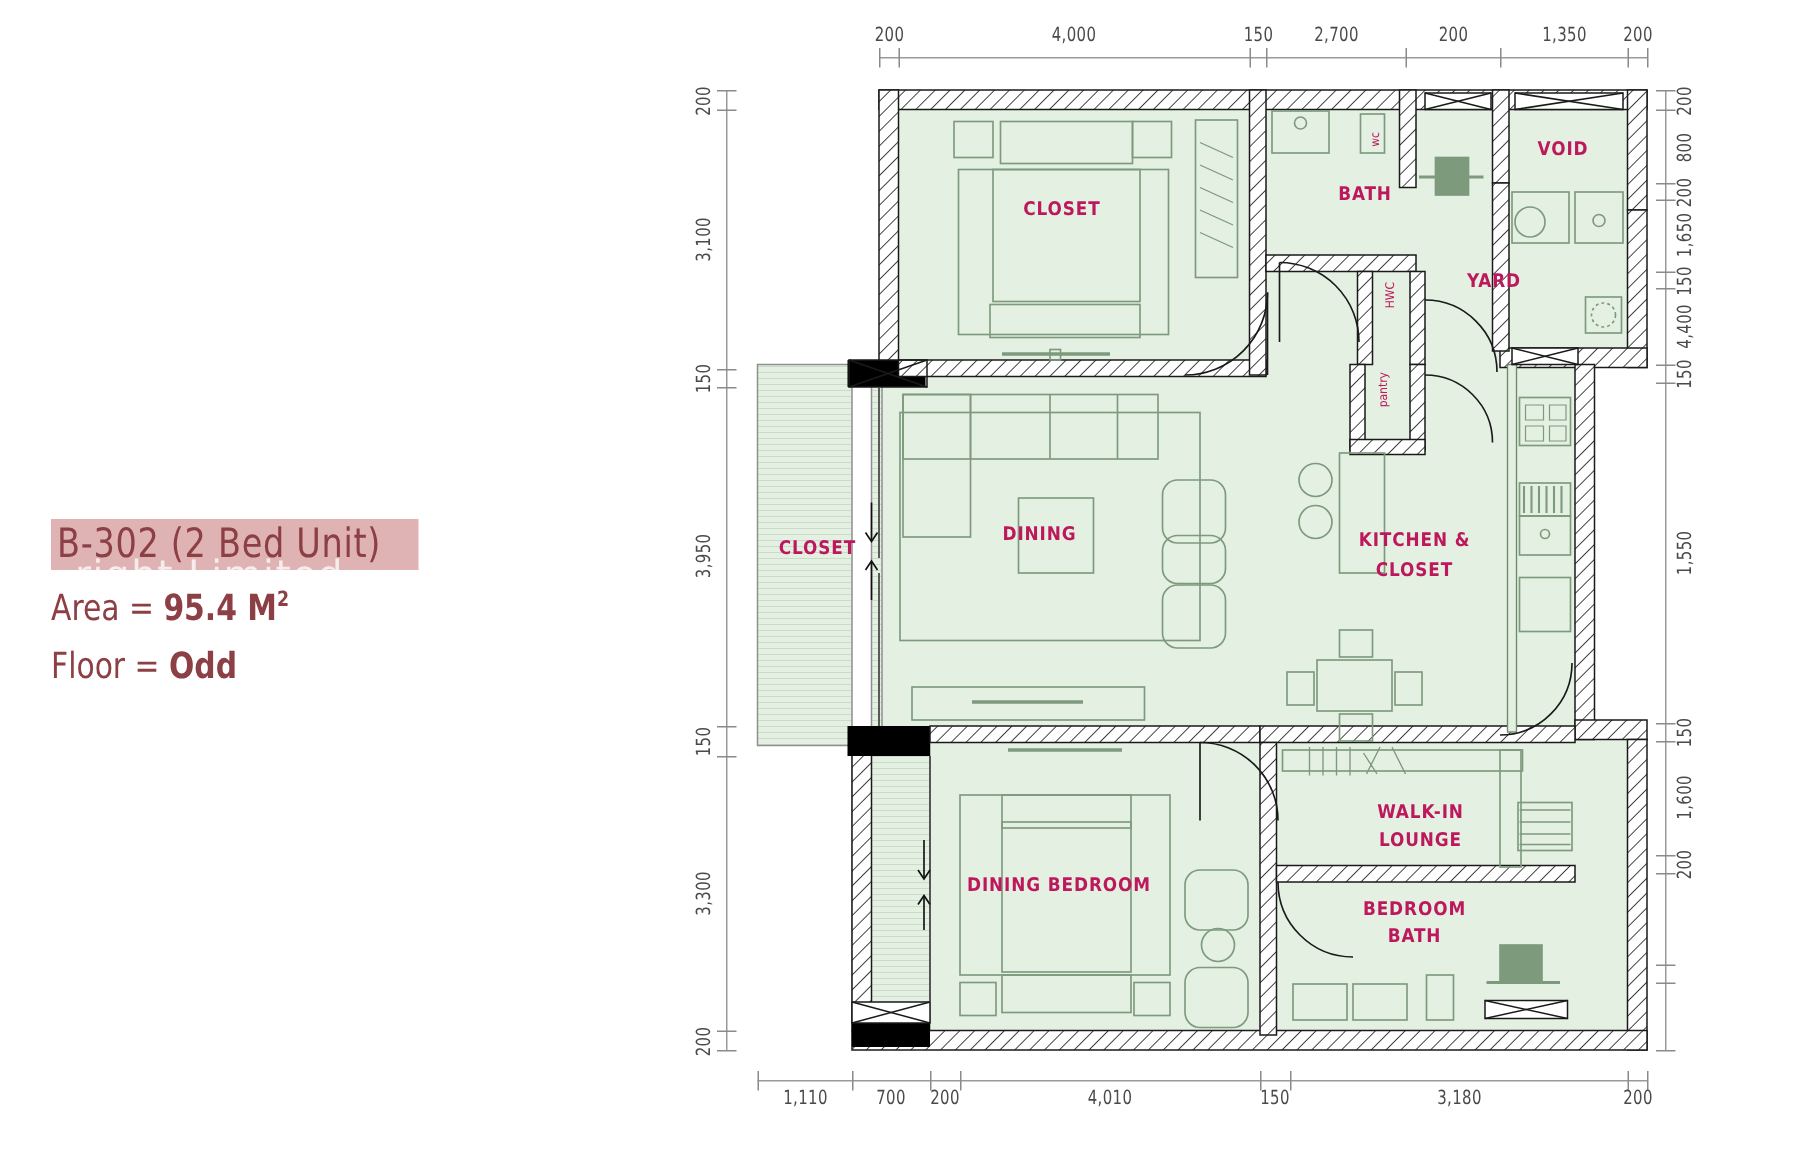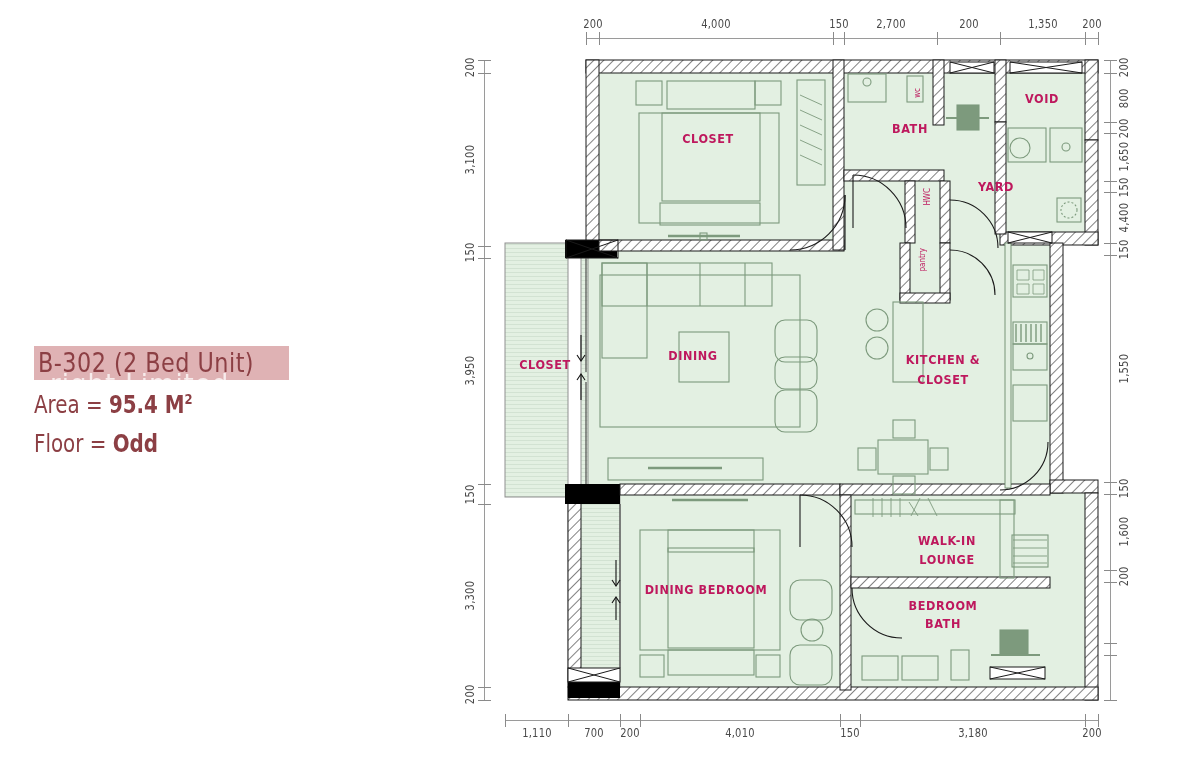--- a/index.html
+++ b/index.html
@@ -5,21 +5,21 @@
   html,body{margin:0;padding:0;background:#ffffff;}
   body{
     width:1200px;height:781px;overflow:hidden;position:relative;
     font-family:"DejaVu Sans Condensed","Liberation Sans",sans-serif;
   }
   .stage{position:absolute;left:0;top:0;width:1200px;height:781px;}
 
   
   #title-block{position:absolute;left:34px;top:346px;width:250px;}
   #unit-title-wrap{position:relative;display:inline-block;background:#dfb2b4;
-      padding:1px 16px 2px 4px;}
+      padding:1px 6px 2px 4px;}
   #unit-title{font-size:27px;letter-spacing:.5px;color:#8c3f44;
       font-family:"DejaVu Sans Condensed","Liberation Sans",sans-serif;
       font-weight:400;white-space:nowrap;transform:scaleX(.92);transform-origin:left center;}
   .info-line{margin-top:11px;font-size:24px;color:#8c3f44;white-space:nowrap;
       transform:scaleX(.92);transform-origin:left center;}
   .info-line .lbl{font-weight:400;}
   .info-line .val{font-weight:bold;}
   .sup{font-size:14px;vertical-align:super;font-weight:bold;}
 
   

